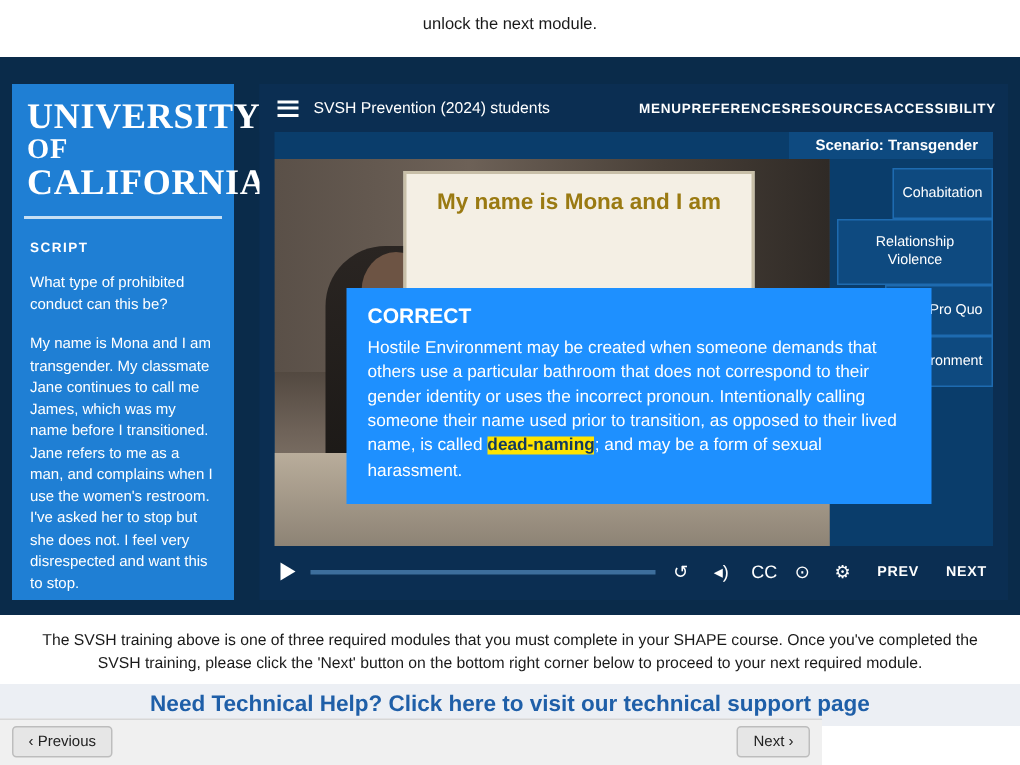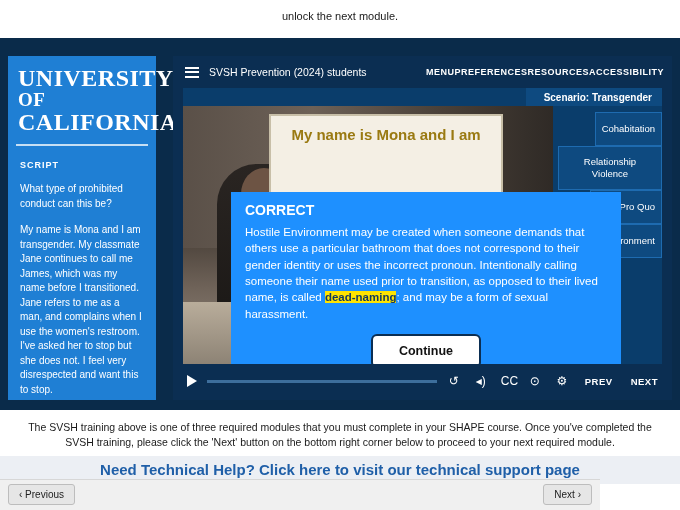--- a/index.html
+++ b/index.html
@@ -295,21 +295,21 @@
   }
   .help-link {
     color: #1f5fa8;
     font-size: 15px;
     text-decoration: none;
     font-weight: bold;
   }
   .navrow {
     position: absolute;
     left: 0; bottom: 0;
-    width: 600px; height: 30px;
+    width: 548px; height: 30px;
     background: #f0f0f0;
     border-top: 1px solid #d7d7d7;
   }
   .nav-btn {
     position: absolute;
     top: 4px;
     background: #e6e6e6;
     border: 1px solid #bdbdbd;
     border-radius: 3px;
     font-size: 10px;
@@ -381,23 +381,20 @@
         <div class="chips">
           <div class="chip">Cohabitation</div>
           <div class="chip">Relationship Violence</div>
           <div class="chip">Quid Pro Quo</div>
           <div class="chip">Hostile Environment</div>
         </div>
 
         <div class="feedback">
           <div class="feedback-title">CORRECT</div>
           <p class="feedback-body"><span>Hostile Environment may be created when someone demands that others use a particular bathroom that does not correspond to their gender identity or uses the incorrect pronoun. Intentionally calling someone their name used prior to transition, as opposed to their lived name, is called </span><span class="hl">dead-naming</span><span>; and may be a form of sexual harassment.</span></p>
-          <div class="continue-wrap">
-            <button class="continue-btn">Continue</button>
-          </div>
         </div>
 
       </div>
 
       <div class="player">
         <div class="play-tri"></div>
         <div class="seek">
             <div class="fill"></div>
           </div>
         <div class="pl-icons">

